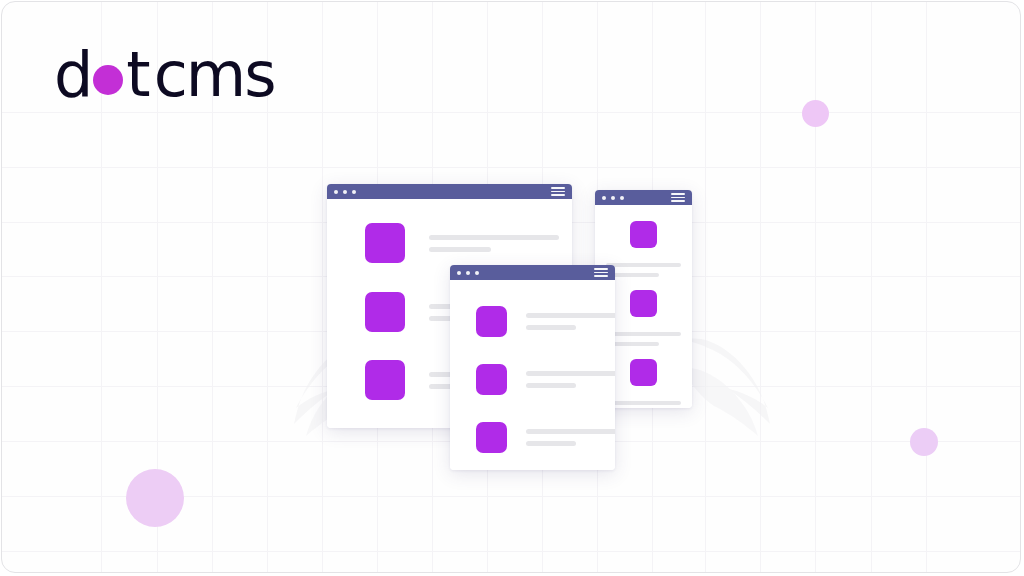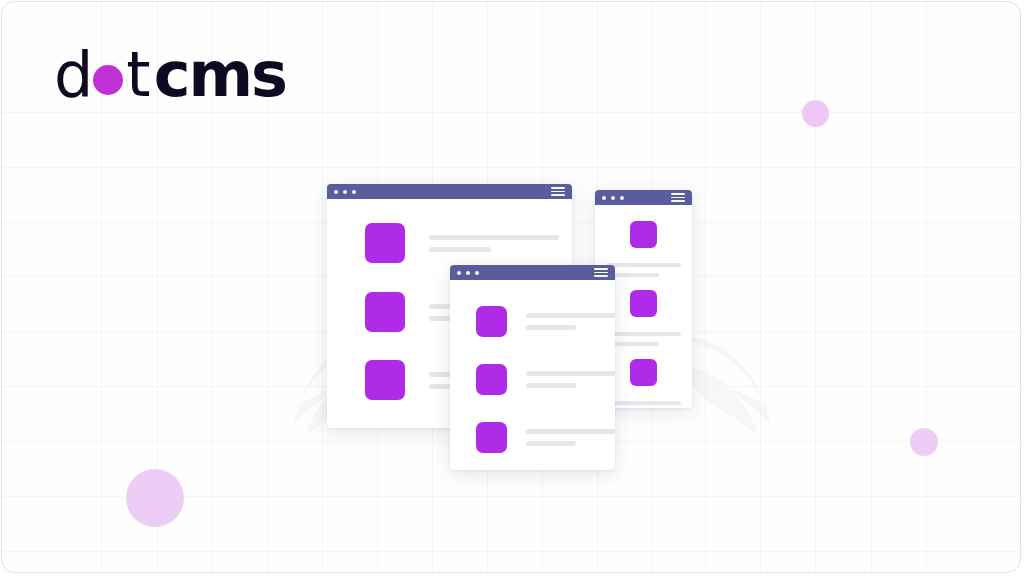--- a/index.html
+++ b/index.html
@@ -59,21 +59,21 @@
   .logo-o{
     display:inline-block;
     width:30px;height:30px;border-radius:50%;
     background:#c32fd6;
     margin:0 3px 0 1px;
     position:relative;top:-1px;
   }
   .logo-cms{
     font-family:"DejaVu Sans",sans-serif;
     font-size:62px;
-    font-weight:700;
+    font-weight:400;
     color:#0d0a22;
     line-height:1;
     letter-spacing:-2px;
     margin-left:4px;
   }
 
   
   .win{
     position:absolute;
     background:#ffffff;

